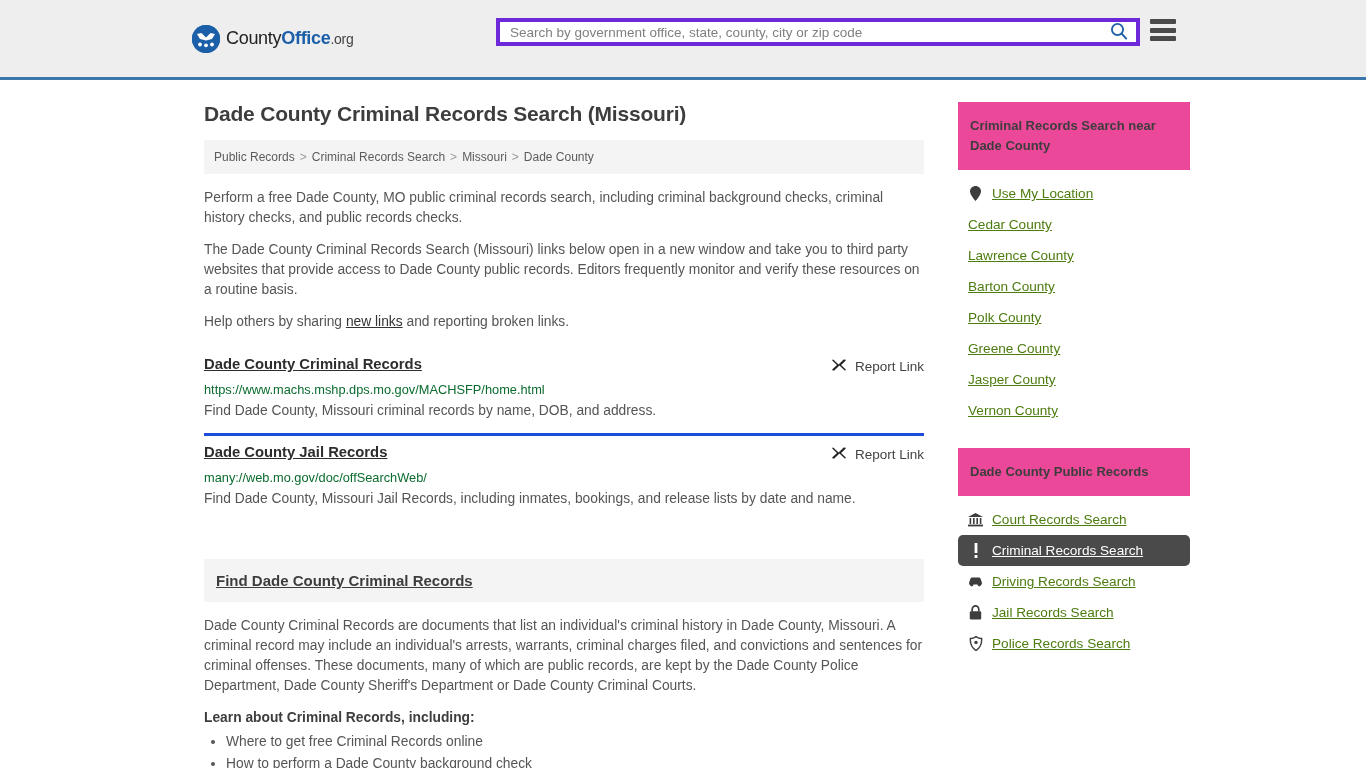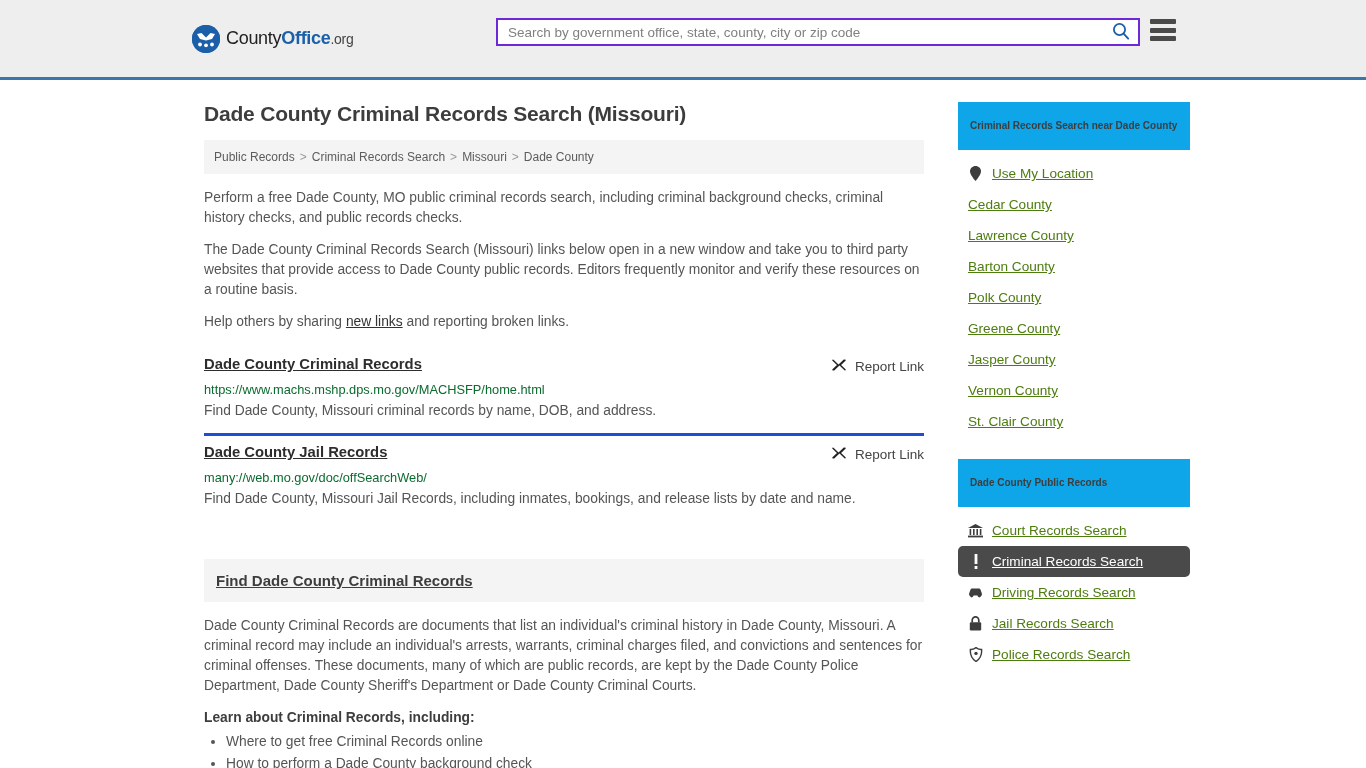--- a/index.html
+++ b/index.html
@@ -48,21 +48,21 @@
 
   .search-wrap {
     position: absolute;
     left: 496px;
     top: 18px;
     width: 644px;
     height: 28px;
     display: flex;
     align-items: center;
     background: #ffffff;
-    border: 2px solid #6d28d9;
+    border: 4px solid #6d28d9;
   }
   .search-input {
     flex: 1;
     border: 0;
     outline: none;
     height: 26px;
     padding: 0 10px;
     font-size: 13.5px;
     color: #333;
     font-family: "Liberation Sans", sans-serif;
@@ -186,23 +186,23 @@
   }
   ul.info-list {
     margin: 0; padding-left: 22px;
     font-size: 13.8px; color: #555; line-height: 21px;
   }
   ul.info-list li { margin-bottom: 1px; }
 
   
   .widget { margin-bottom: 22px; }
   .widget-head {
-    background: #0ea5e9;
+    background: #ec4899;
     padding: 14px 12px;
-    font-size: 10px;
+    font-size: 13px;
     font-weight: bold;
     color: #3d3d3d;
     line-height: 20px;
   }
   .widget-body { padding-top: 8px; }
   .widget-row {
     display: flex;
     align-items: center;
     gap: 9px;
     padding: 8px 10px;
@@ -360,23 +360,20 @@
           </div>
           <div class="widget-row plain">
             <span class="w-label">Greene County</span>
           </div>
           <div class="widget-row plain">
             <span class="w-label">Jasper County</span>
           </div>
           <div class="widget-row plain">
             <span class="w-label">Vernon County</span>
           </div>
-          <div class="widget-row plain">
-            <span class="w-label">St. Clair County</span>
-          </div>
 
         </div>
       </div>
 
       <div class="widget">
         <div class="widget-head">Dade County Public Records</div>
         <div class="widget-body">
 
           <div class="widget-row">
             <span class="w-icon">

